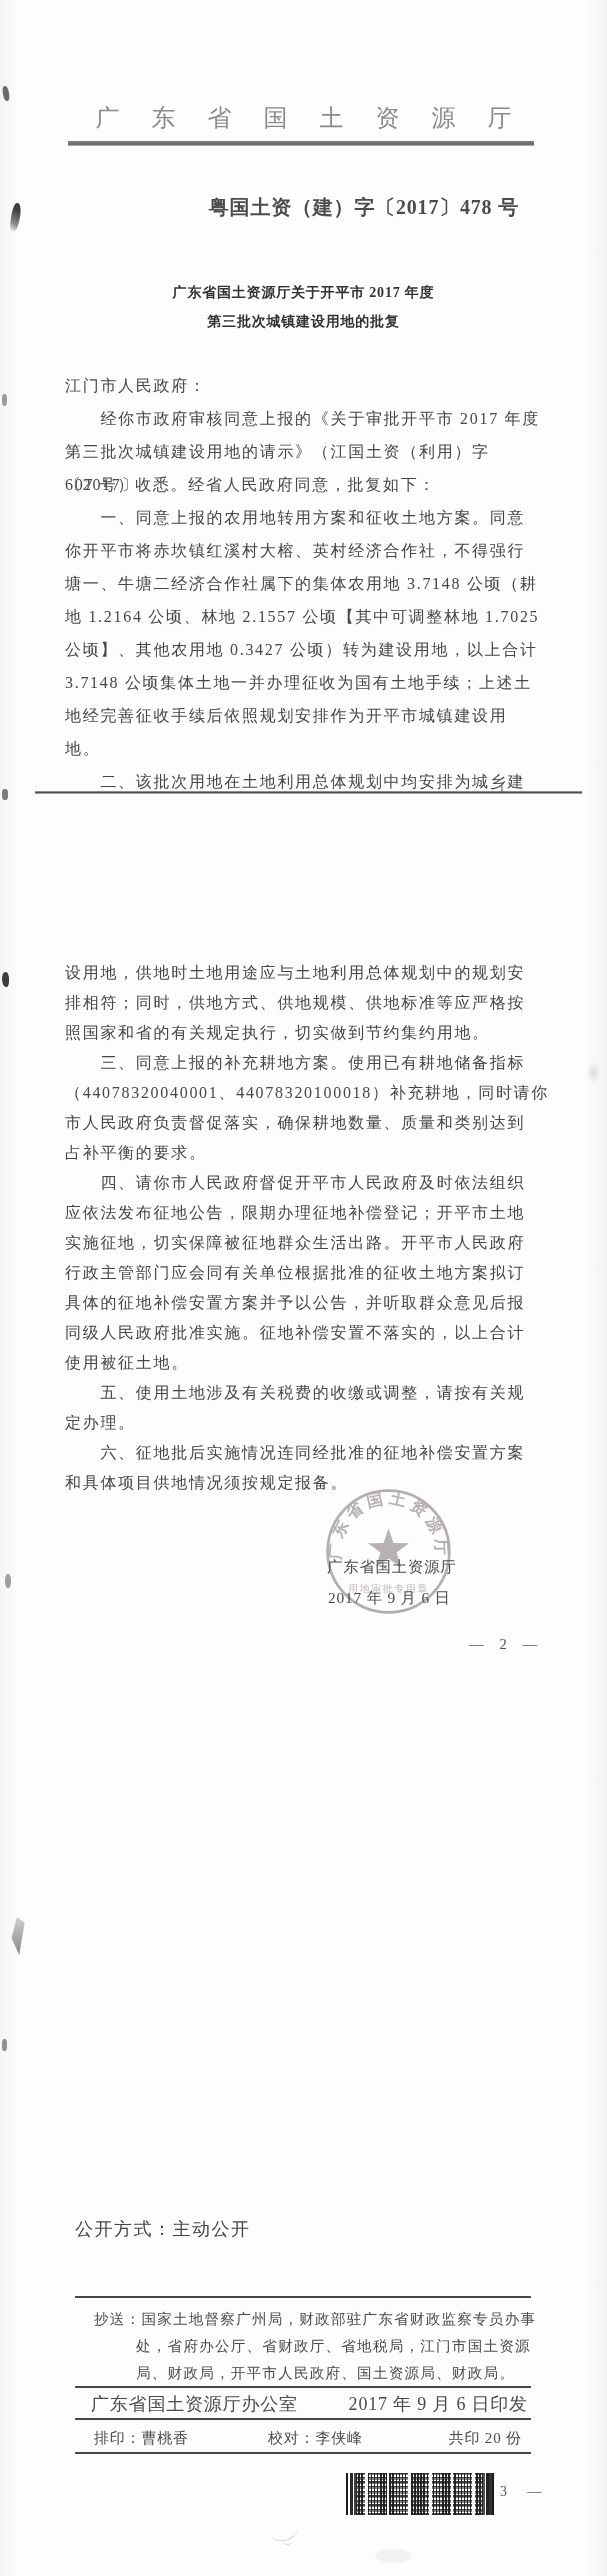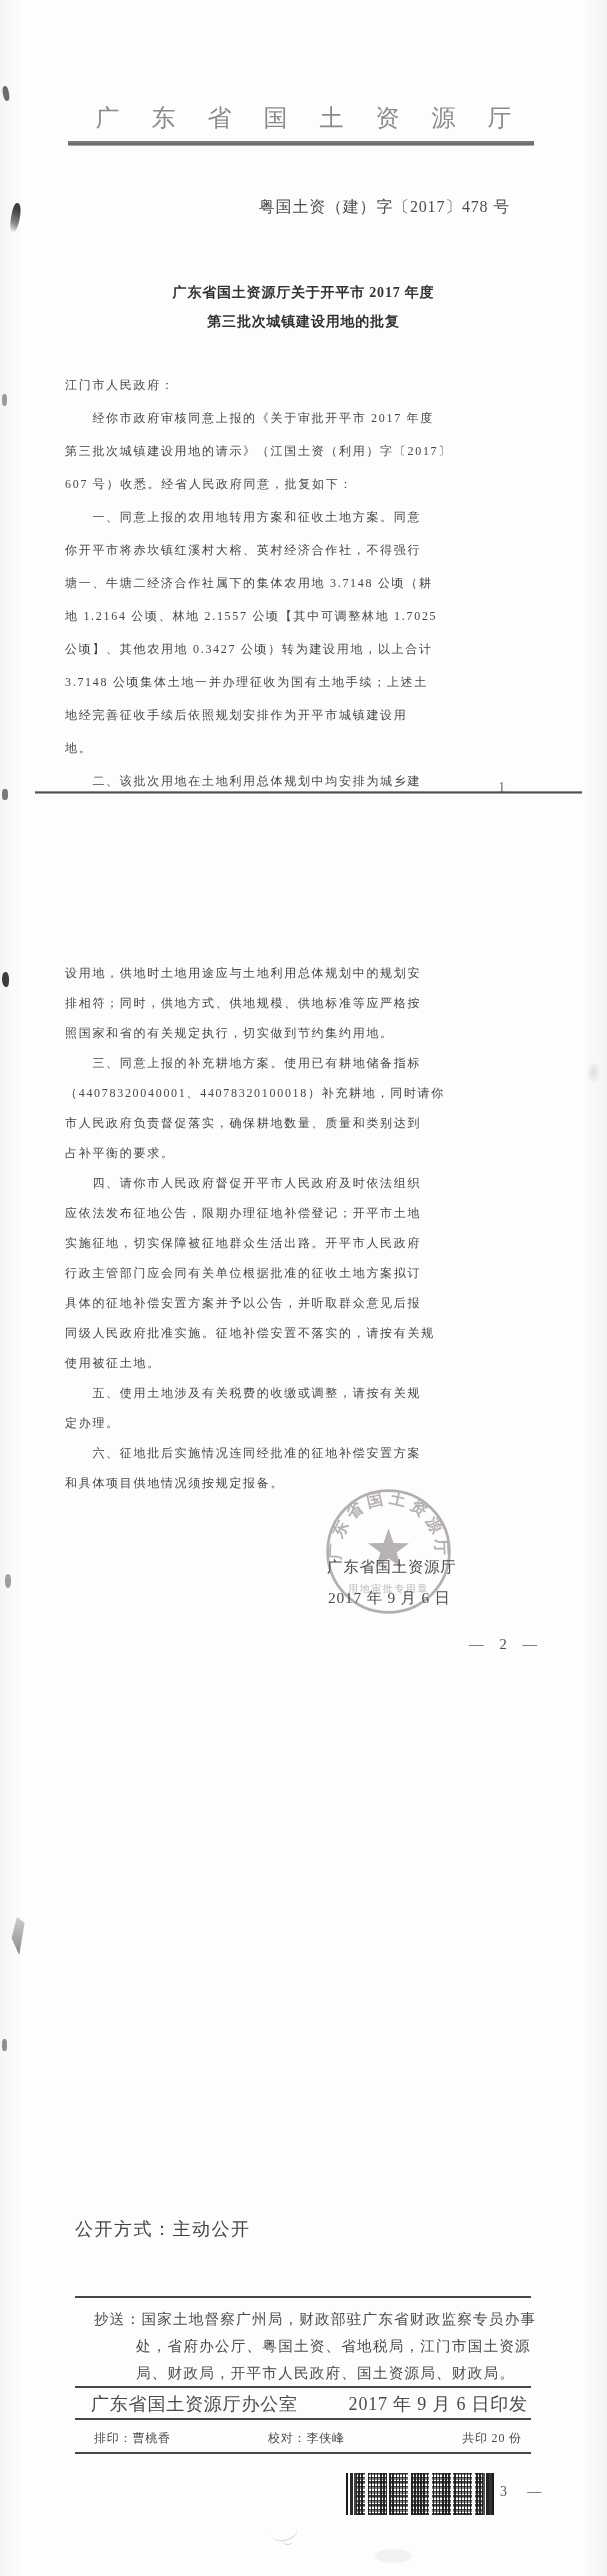--- a/index.html
+++ b/index.html
@@ -12,29 +12,29 @@
   .letterhead{
     position:absolute;top:101px;left:0;right:0;height:35px;line-height:35px;
     text-align:center;font-size:24px;color:#8a8a88;letter-spacing:32px;padding-left:32px;
     font-weight:400;
   }
   .letterhead-rule{
     position:absolute;top:141px;left:68px;width:466px;height:4.6px;
     background:linear-gradient(180deg,#7a7a7a 0 1.5px,#cacaca 1.5px 2.3px,#6d6d6d 2.3px 3.8px,#ababab 3.8px 4.6px);
   }
   .doc-number{
-    position:absolute;top:198px;right:97px;height:18.4px;line-height:18.4px;
-    font-size:16px;letter-spacing:0.8px;color:#4c4c4c;
+    position:absolute;top:198px;right:88px;height:18.4px;line-height:18.4px;
+    font-size:20px;letter-spacing:0.8px;color:#4c4c4c;font-weight:bold;
   }
   
   .doc-title{position:absolute;top:278px;left:0;right:0;text-align:center;
     font-size:14px;font-weight:700;color:#323232;letter-spacing:0.8px;}
   .doc-title .t-line{line-height:29px;height:29px;}
   
-  .body-block{position:absolute;left:65px;width:484px;font-size:12px;letter-spacing:1.7px;color:#464646;}
+  .body-block{position:absolute;left:65px;width:484px;font-size:16px;letter-spacing:1.7px;color:#464646;}
   .body-page1{top:369px;}
   .body-page1 .line{height:33px;line-height:33px;}
   .body-page2{top:958px;}
   .body-page2 .line{height:30px;line-height:30px;}
   .line{white-space:pre-wrap;}
   
   .pagebreak-rule{
     position:absolute;top:791px;left:35px;width:547px;height:3.1px;
     background:linear-gradient(180deg,#8d8d8d 0 0.8px,#4f4f4f 0.8px 2.3px,#a0a0a0 2.3px 3.1px);
   }
@@ -55,21 +55,21 @@
   .c-rule.r1{top:2296px;height:1.5px;}
   .c-rule.r2{top:2386px;}
   .c-rule.r3{top:2418px;}
   .c-rule.r4{top:2452px;height:1.9px;}
   .cc-block{position:absolute;left:94px;top:2306px;width:450px;font-size:14.6px;letter-spacing:1.2px;color:#4a4a4a;}
   .cc-block .line{height:27px;line-height:27px;}
   .cc-block .line ~ .line{margin-left:42px;}
   .issuer-row{position:absolute;left:77px;top:2392px;width:454px;height:24.6px;line-height:24.6px;font-size:18px;letter-spacing:0.8px;color:#4a4a4a;}
   .issuer-office{position:absolute;left:14px;}
   .print-date{position:absolute;right:3.1px;}
-  .print-row{position:absolute;left:77px;top:2426px;width:454px;height:24.6px;line-height:24.6px;font-size:12px;letter-spacing:0.8px;color:#4a4a4a;}
+  .print-row{position:absolute;left:77px;top:2426px;width:454px;height:24.6px;line-height:24.6px;font-size:15px;letter-spacing:0.8px;color:#4a4a4a;}
   .typesetter{position:absolute;left:17px;}
   .proofreader{position:absolute;left:191px;}
   .copies{position:absolute;right:9.2px;}
   
   .barcode{
     position:absolute;left:346px;top:2473px;width:148px;height:42px;
     background-color:#fafafa;
     background-image:
       repeating-linear-gradient(90deg,rgba(250,250,250,0) 0 19px,#fafafa 19px 21.5px),
       linear-gradient(90deg,#1a1a1a 0 2.3px,#fff 2.3px 3.8px,#2a2a2a 3.8px 7px,#fff 7px 7.7px,#444 7.7px 10px,rgba(0,0,0,0) 10px),
@@ -138,21 +138,21 @@
       <div class="line">照国家和省的有关规定执行，切实做到节约集约用地。</div>
       <div class="line">　　三、同意上报的补充耕地方案。使用已有耕地储备指标</div>
       <div class="line">（44078320040001、44078320100018）补充耕地，同时请你</div>
       <div class="line">市人民政府负责督促落实，确保耕地数量、质量和类别达到</div>
       <div class="line">占补平衡的要求。</div>
       <div class="line">　　四、请你市人民政府督促开平市人民政府及时依法组织</div>
       <div class="line">应依法发布征地公告，限期办理征地补偿登记；开平市土地</div>
       <div class="line">实施征地，切实保障被征地群众生活出路。开平市人民政府</div>
       <div class="line">行政主管部门应会同有关单位根据批准的征收土地方案拟订</div>
       <div class="line">具体的征地补偿安置方案并予以公告，并听取群众意见后报</div>
-      <div class="line">同级人民政府批准实施。征地补偿安置不落实的，请按有关规</div>
+      <div class="line">同级人民政府批准实施。征地补偿安置不落实的，以上合计</div>
       <div class="line">使用被征土地。</div>
       <div class="line">　　五、使用土地涉及有关税费的收缴或调整，请按有关规</div>
       <div class="line">定办理。</div>
       <div class="line">　　六、征地批后实施情况连同经批准的征地补偿安置方案</div>
       <div class="line">和具体项目供地情况须按规定报备。</div>
     </div>
 
   <svg class="seal" width="131" height="131" viewBox="0 0 170 170">
     <circle class="seal-ring" cx="85" cy="85" r="79"></circle>
     <path id="sealArc" d="M 34.2 120.6 A 62 62 0 1 1 135.8 120.6" fill="none"></path>
@@ -167,21 +167,21 @@
   <div class="sign-date">2017 年 9 月 6 日</div>
 
   <div class="page-num-2">— 2 —</div>
 
   <div class="publicity">公开方式：主动公开</div>
 
   <div class="c-rule r1"></div>
   <div class="cc-block">
 
   <div class="line">抄送：国家土地督察广州局，财政部驻广东省财政监察专员办事</div>
-      <div class="line">处，省府办公厅、粤国土资、省地税局，江门市国土资源</div>
+      <div class="line">处，省府办公厅、省财政厅、省地税局，江门市国土资源</div>
       <div class="line">局、财政局，开平市人民政府、国土资源局、财政局。</div>
     </div>
   <div class="c-rule r2"></div>
   <div class="issuer-row">
     <span class="issuer-office">广东省国土资源厅办公室</span>
     <span class="print-date">2017 年 9 月 6 日印发</span>
   </div>
   <div class="c-rule r3"></div>
   <div class="print-row">
     <span class="typesetter">排印：曹桃香</span>

